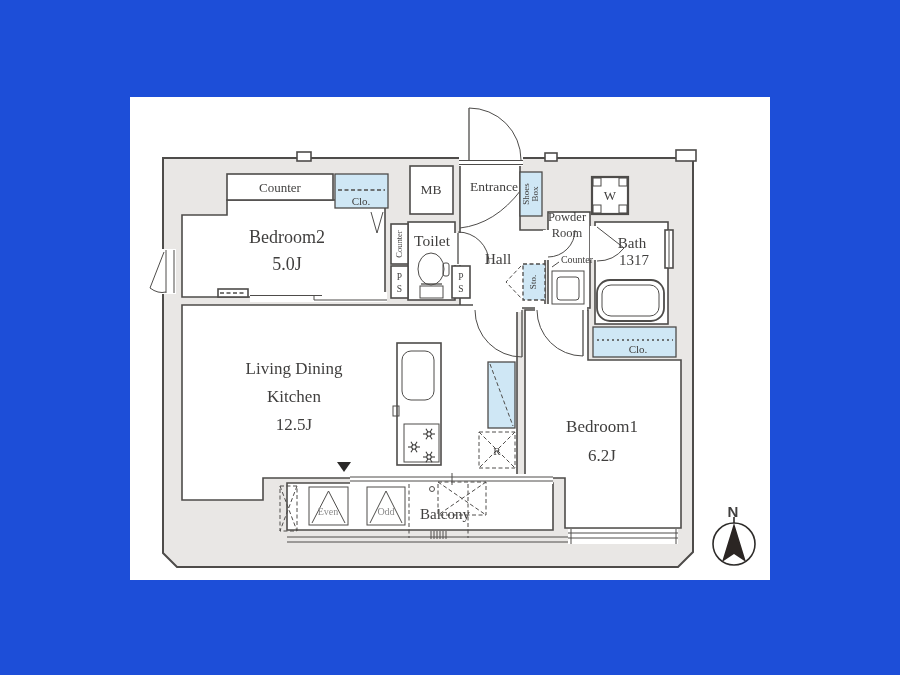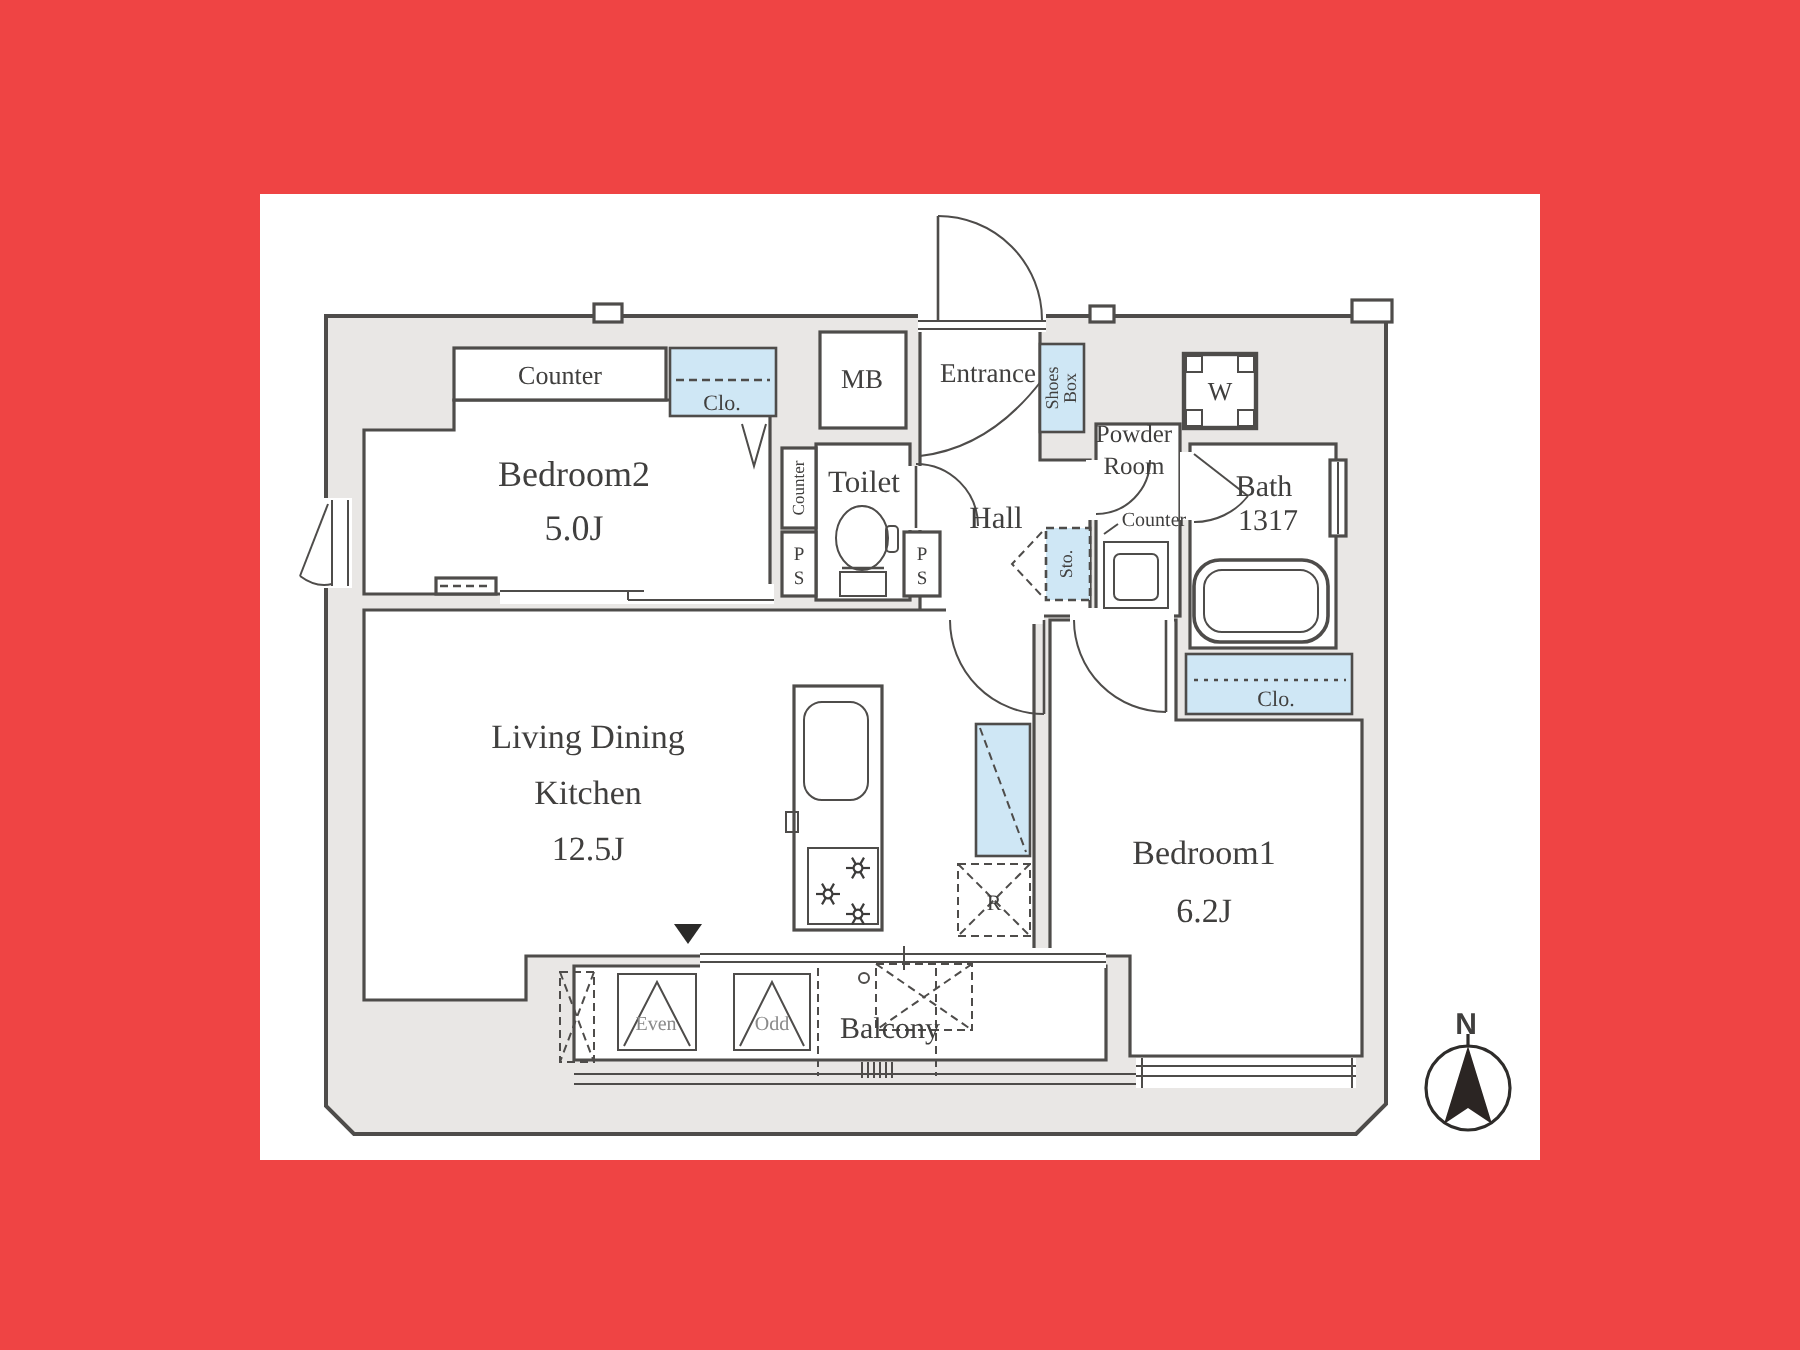--- a/index.html
+++ b/index.html
@@ -1,17 +1,17 @@
 <!DOCTYPE html>
 <html><head>
 <meta charset="utf-8">
 <style>
   html,body{margin:0;padding:0;}
   body{background:#f0efee;font-family:"Liberation Serif","DejaVu Serif",serif;}
-  .stage{width:900px;height:675px;position:relative;background:#ef4444;}
+  .stage{width:900px;height:675px;position:relative;background:#1d4ed8;}
   svg{display:block;}
   .w{fill:#ffffff;stroke:#4e4c4a;stroke-width:1.6;}
   .b{fill:#cfe7f5;stroke:#4e4c4a;stroke-width:1.3;}
   .op{fill:#ffffff;stroke:none;}
   .ln{fill:none;stroke:#4e4c4a;stroke-width:1.3;}
   .thn{fill:none;stroke:#4e4c4a;stroke-width:1;}
   .dsh{stroke-dasharray:4 2.5;}
   .dot{stroke-dasharray:2 3;}
   text{font-family:"Liberation Serif","DejaVu Serif",serif;fill:#403f3e;text-anchor:middle;}
   .sans{font-family:"Liberation Sans","DejaVu Sans",sans-serif;font-weight:bold;}

